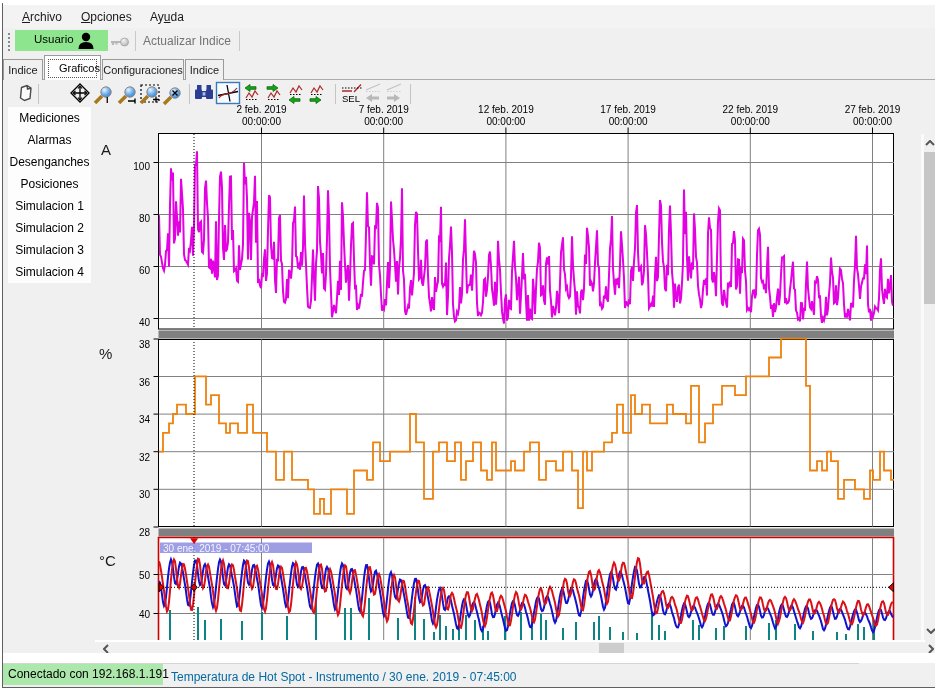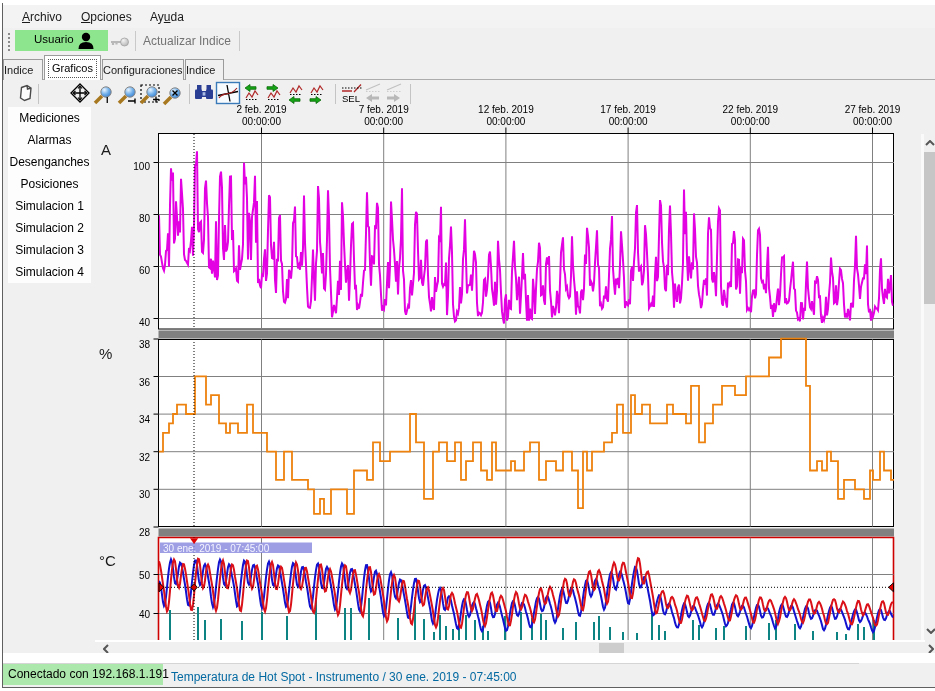--- a/index.html
+++ b/index.html
@@ -11,22 +11,22 @@
 #menubar{left:3px;top:5px;width:932px;height:23px;background:#f3f3f3;color:#1a1a1a;font-size:12px}
 .mitem{position:absolute;top:5px}
 #toolbar1{left:3px;top:28px;width:932px;height:27px;background:#f0f0f0}
 #grip{left:8px;top:33px;width:0px;height:18px;border-left:2px dotted #8a8a8a}
 #btnUsuario{left:15px;top:30px;width:93px;height:21px;background:#8de68d}
 #btnUsuario span{position:absolute;left:19px;top:3px;font-size:11.5px;color:#000}
 .sep1{width:1px;height:20px;background:#c9c9c9;top:31px}
 #lblAct{left:143px;top:34px;font-size:12px;color:#737373}
 #tabs{left:3px;top:55px;width:932px;height:25px}
 .tabline{position:absolute;left:0px;top:24px;width:932px;height:1px;background:#acacac}
-.tab{position:absolute;top:4px;height:21px;background:#f0f0f0;border:1px solid #9b9b9b;border-bottom:none;font-size:11px;color:#1a1a1a;padding-top:4px}
-.tabsel{top:0px;height:25px;background:#fff;z-index:3;font-size:11px;position:absolute;border:1px solid #9b9b9b;border-bottom:none;text-align:center;padding-top:6px}
+.tab{position:absolute;top:4px;height:21px;background:#f0f0f0;border:1px solid #9b9b9b;border-bottom:none;font-size:11px;color:#1a1a1a;text-align:center;padding-top:4px}
+.tabsel{top:0px;height:25px;background:#fff;z-index:3;font-size:11px;position:absolute;border:1px solid #9b9b9b;border-bottom:none;text-align:right;padding-top:6px}
 .tabsel .focus{position:absolute;left:3px;top:3px;right:3px;bottom:2px;border:1px dotted #555}
 #list{left:8px;top:107px;width:83px;height:176px;background:#fdfdfd;font-size:12px;color:#000;text-align:center;line-height:22px}
 #statwhite{left:3px;top:653px;width:932px;height:10px;background:#fff}
 #statusbar{left:3px;top:663px;width:856px;height:24px;background:#f0f0f0;border-top:1px solid #d5d5d5}
 #stgreen{left:0px;top:3px;width:160px;height:21px;background:#ace8ac}
 #stgreen span{position:absolute;left:5px;top:3px;font-size:12px;color:#000;white-space:nowrap}
 #sttext{position:absolute;left:168px;top:6px;font-size:12px;color:#0369a1;white-space:nowrap}
 .chev{stroke:#565656;stroke-width:2;fill:none}
 </style></head><body>
 <div id="page">

